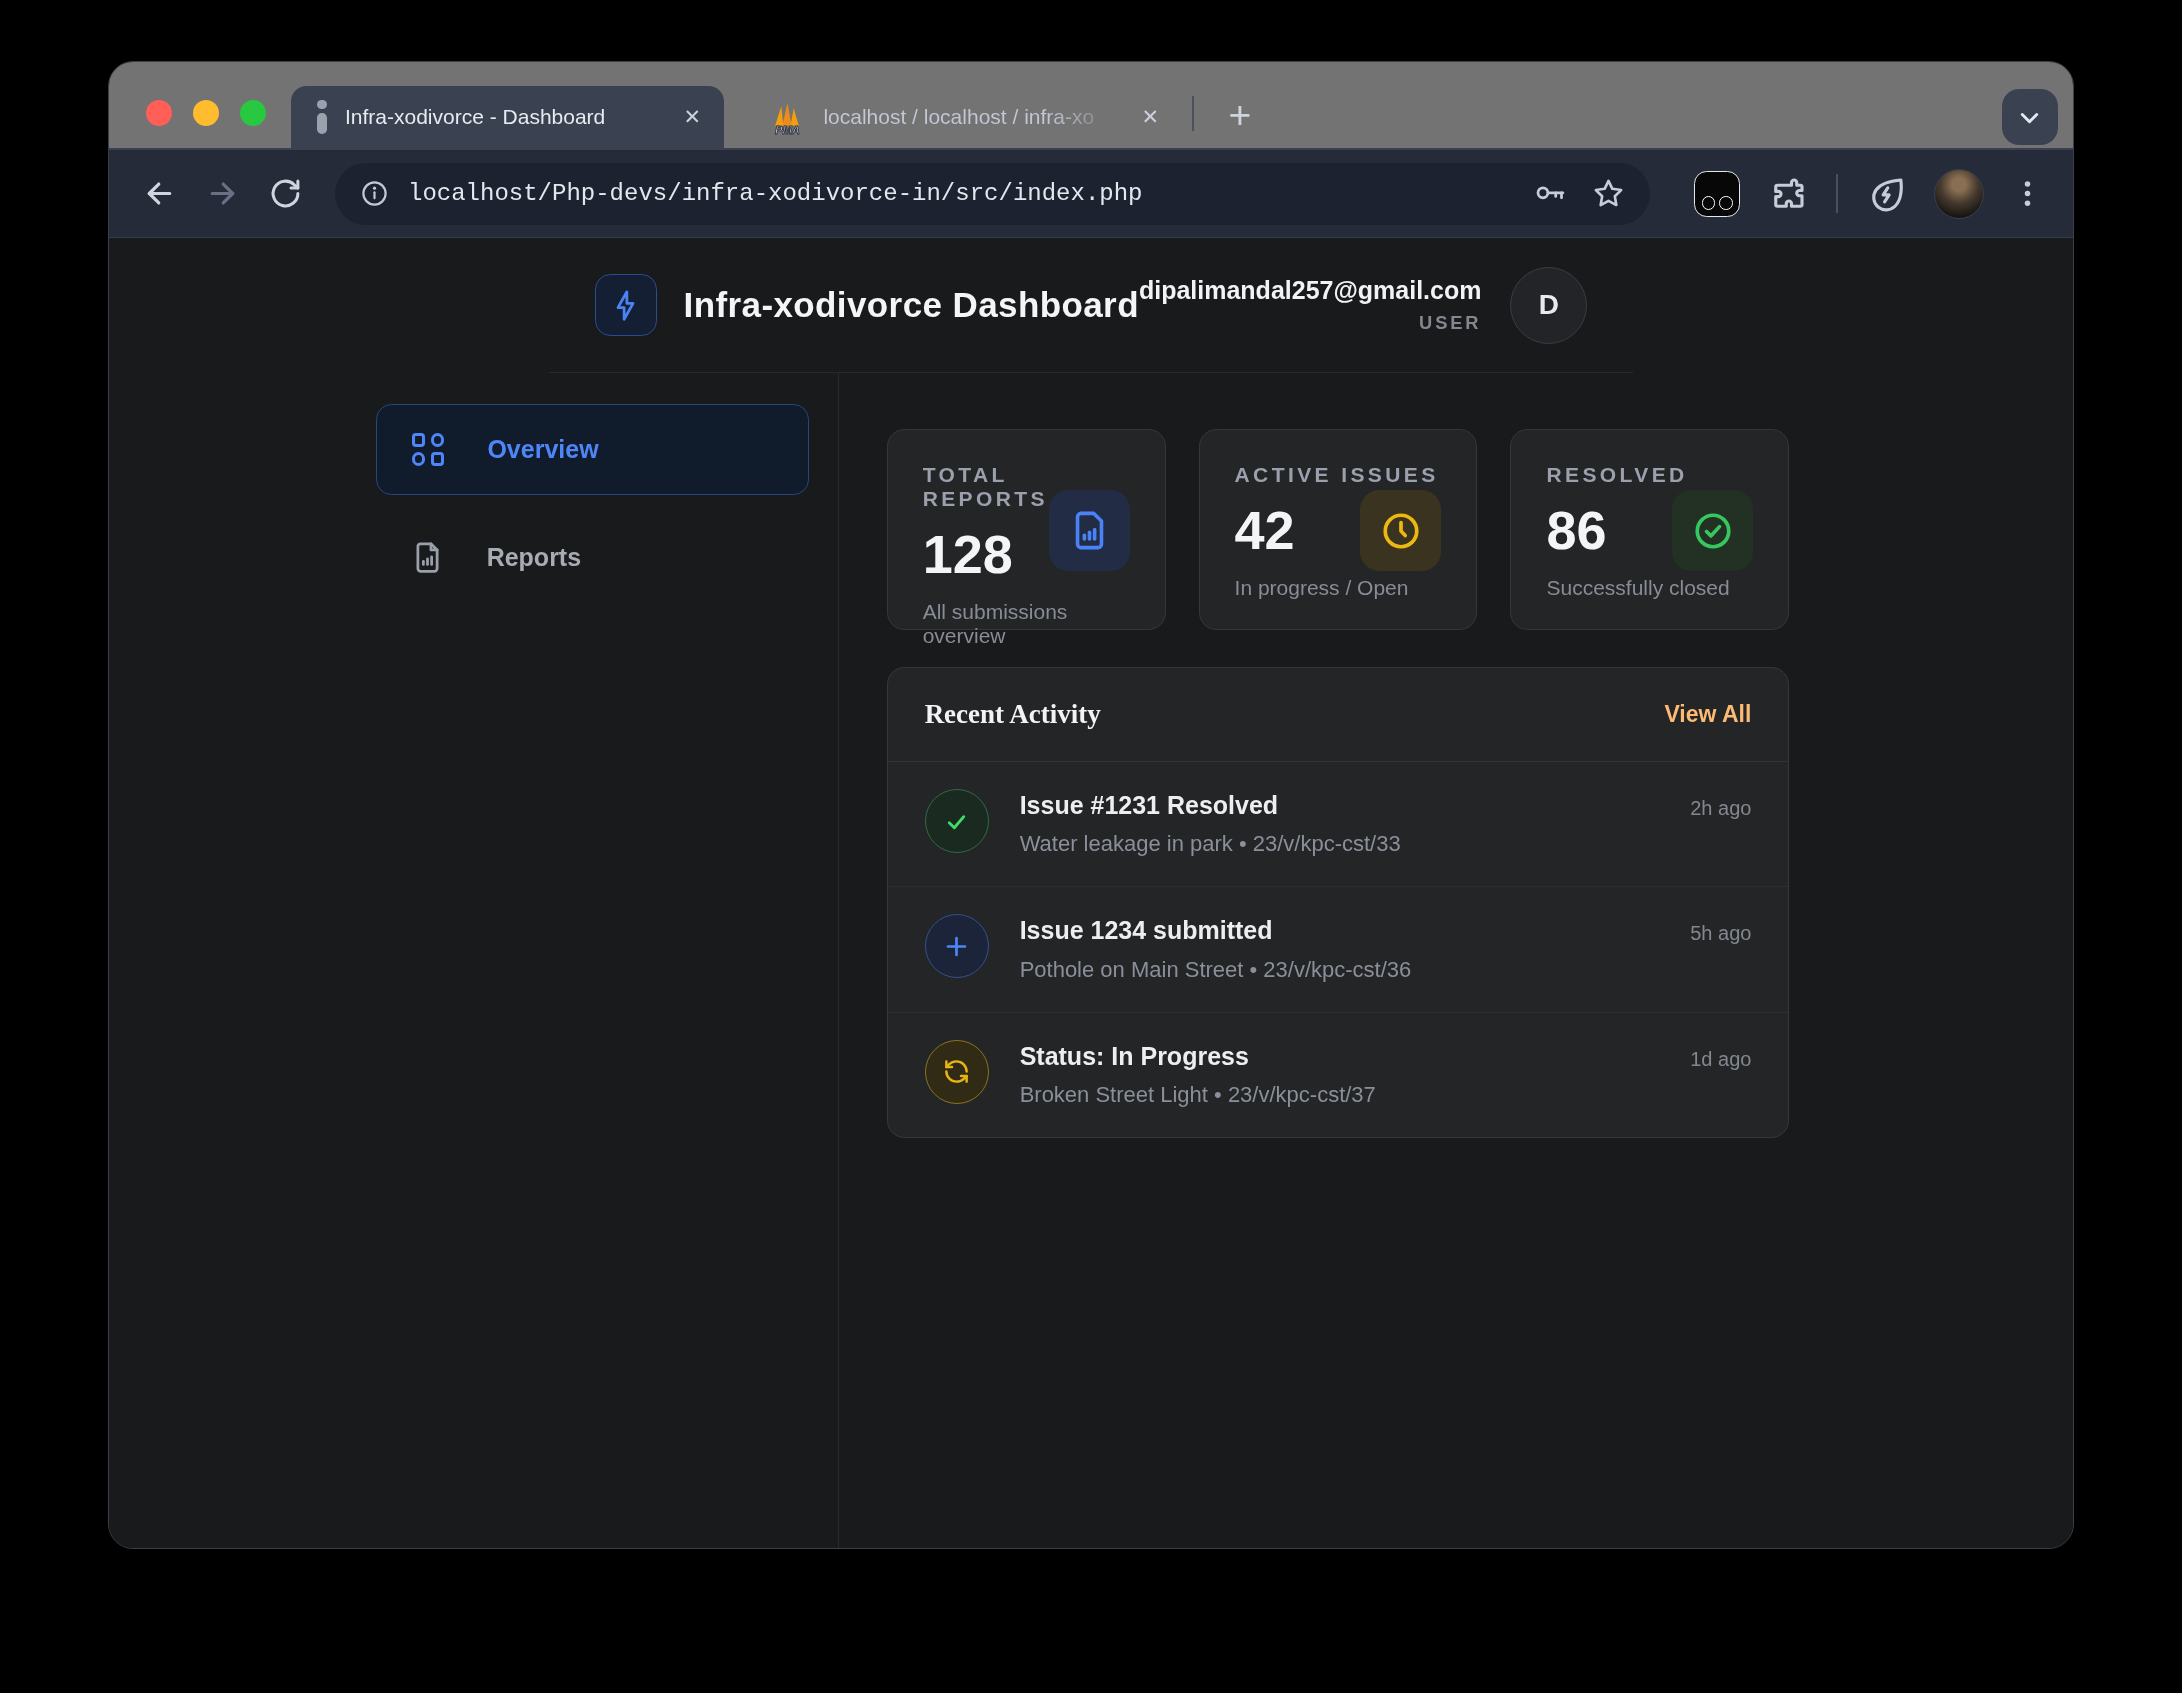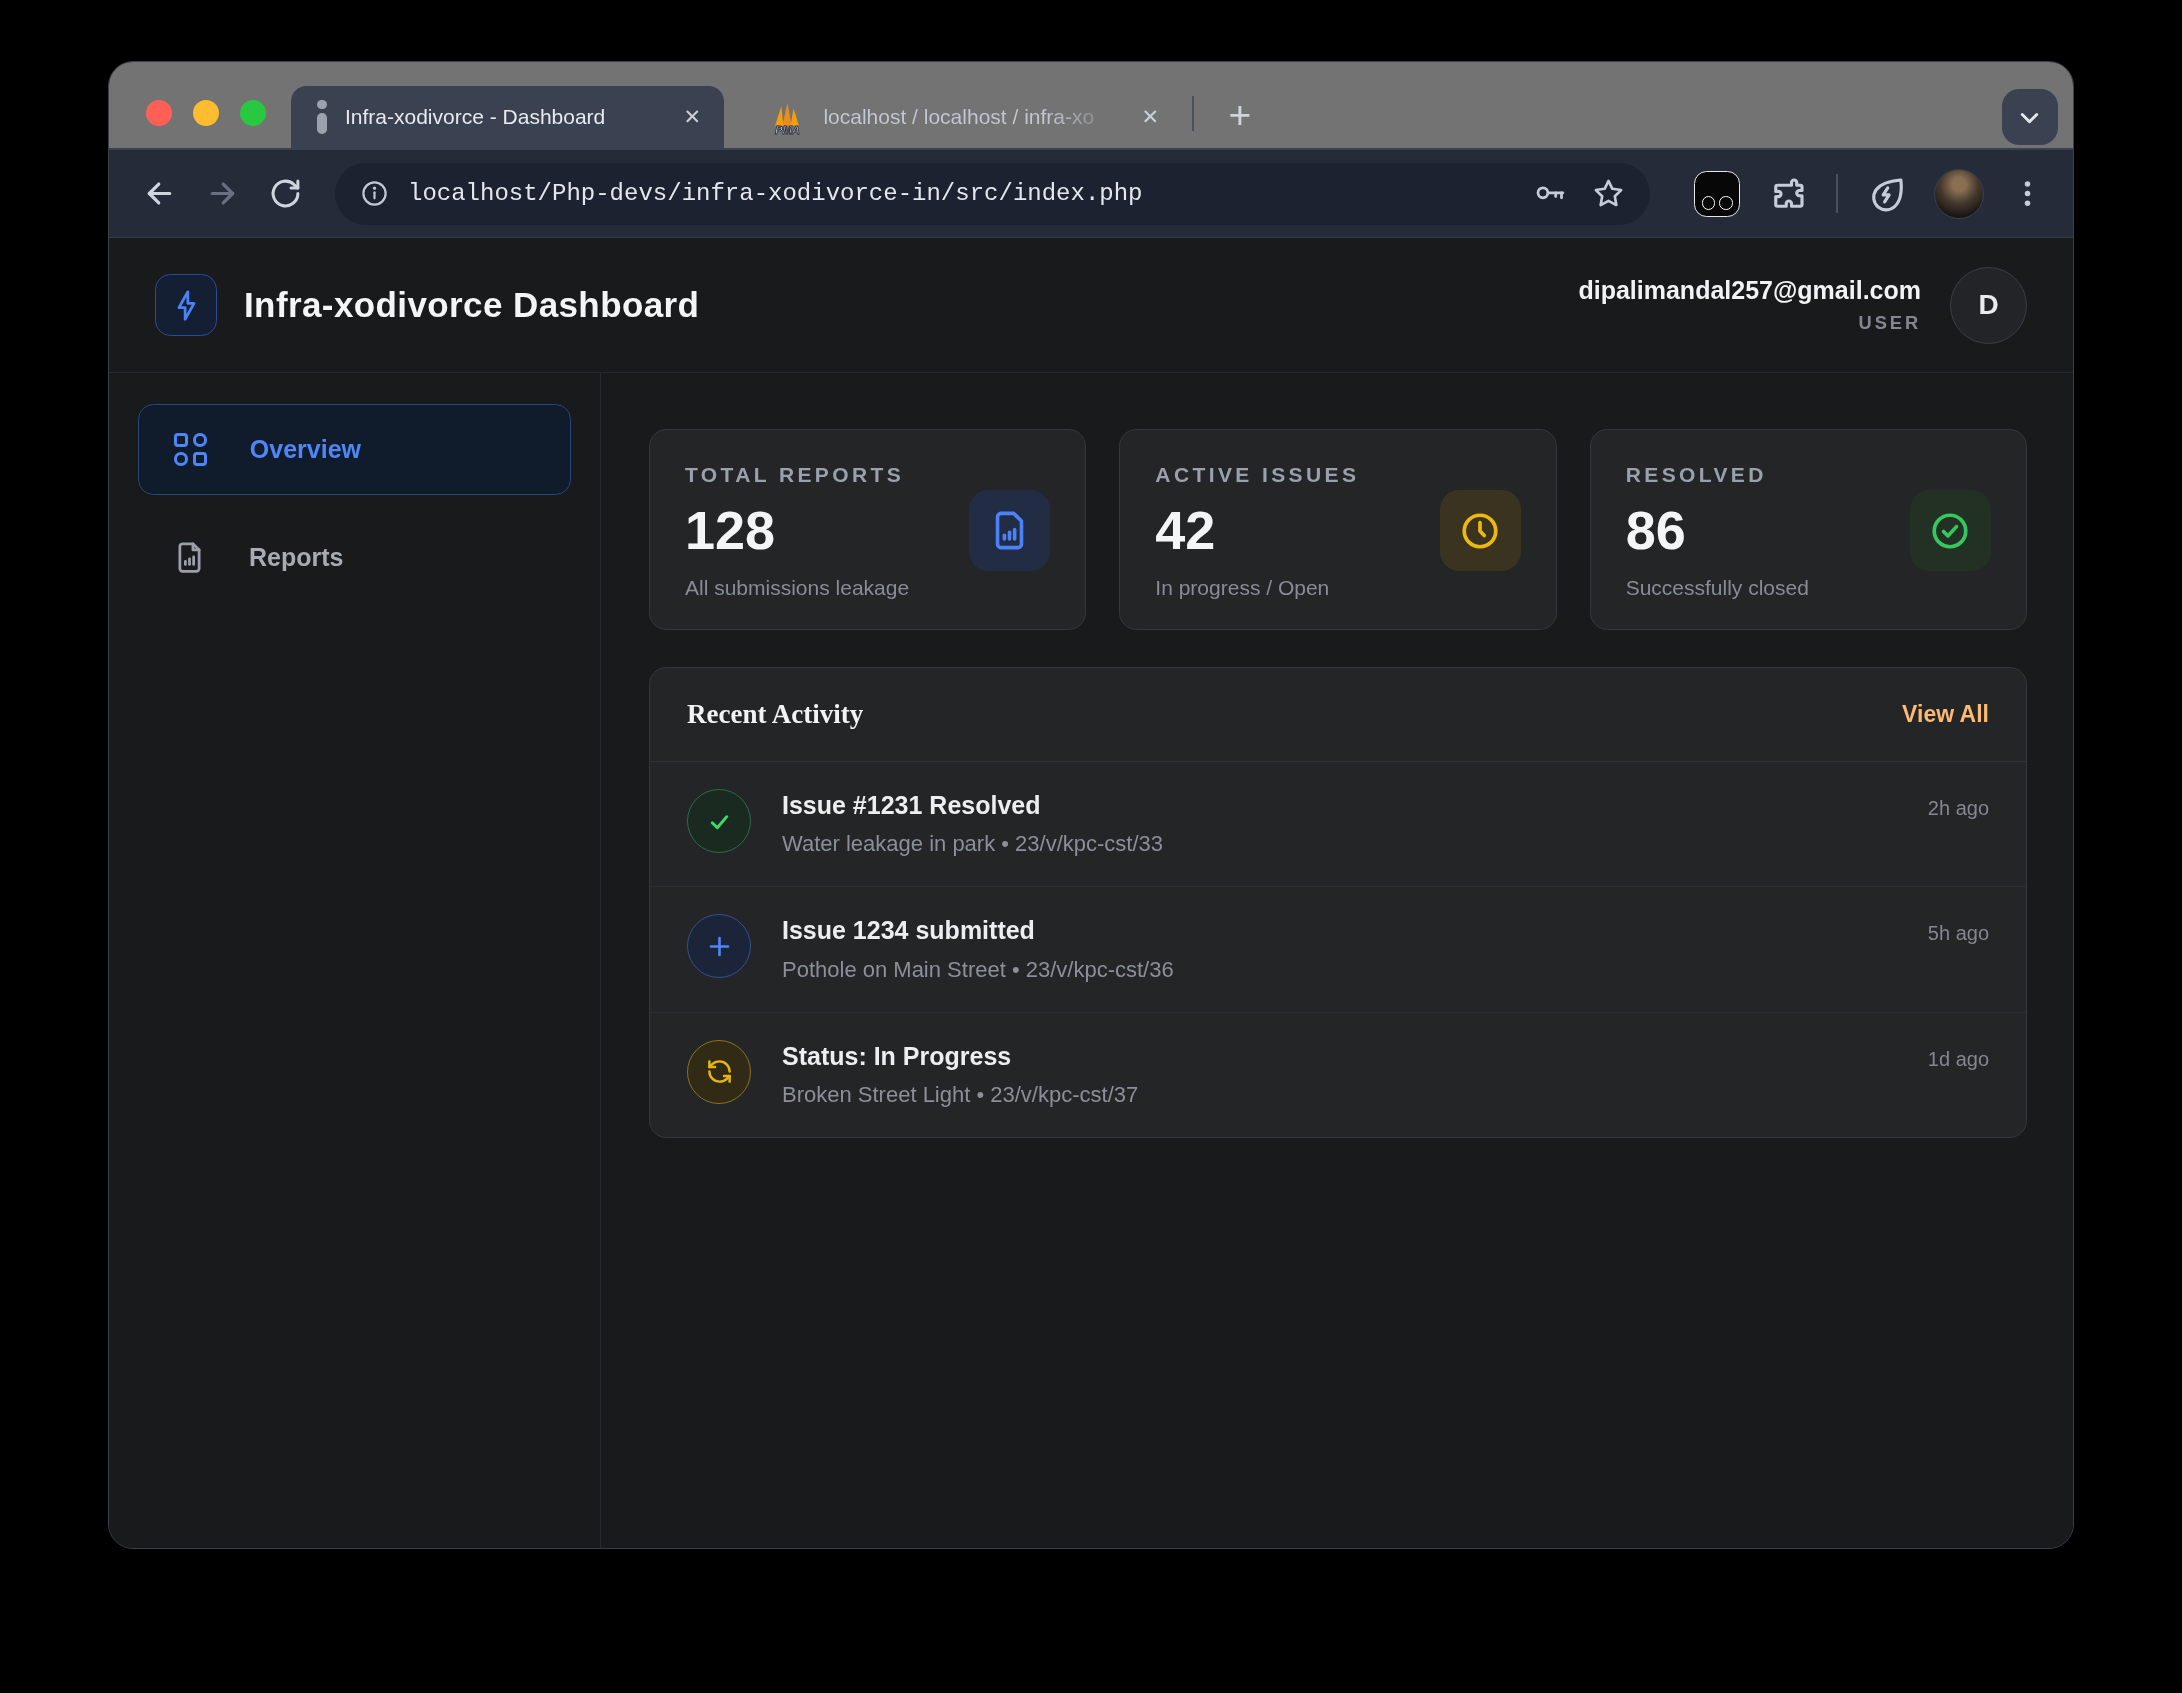--- a/index.html
+++ b/index.html
@@ -45,21 +45,21 @@
   .pillicon { margin-left:25px; color:#c7ccd8; display:flex; }
   .extbtn { margin-left:27px; display:flex; align-items:center; justify-content:center; color:#c7ccd8; }
   .squircle { width:46px; height:46px; background:#070707; border:1.9px solid #e6e8ee; border-radius:12.6px;
     display:flex; align-items:flex-end; justify-content:center; gap:3.9px; padding-bottom:5.8px; }
   .squircle i { width:13.5px; height:13.5px; border:1.9px solid #fff; border-radius:50%; display:block; }
   .tool-sep { width:1.9px; height:39px; background:#4a5060; margin-left:27px; }
   .avatar-photo { width:50px; height:50px; border-radius:50%; margin-left:27px;
     background:radial-gradient(circle at 50% 30%, #8a6f52 16%, #463a2e 45%, #191513 78%); border:1px solid #3a3f4c; }
 
   
-  .page { height:1312px; display:flex; flex-direction:column; background:#191a1c; }
+  .page { height:1312px; display:flex; flex-direction:column; background:#191a1c;align-items:center; }
   .page-header { height:135px; flex:0 0 135px; display:flex; align-items:center; padding:0 46px;
     border-bottom:1px solid #28292d; }
   .logo-box { width:62px; height:62px; border-radius:15.4px; background:#141f33; border:1.9px solid #2b4d8f;
     display:flex; align-items:center; justify-content:center; color:#4c82f7; }
   .page-title { font-size:35px; font-weight:700; color:#f4f5f7; margin-left:27px; letter-spacing:0.4px; }
   .user-block { margin-left:auto; text-align:right; }
   .user-email { font-size:25px; font-weight:700; color:#f2f3f5; }
   .user-role { font-size:18.3px; font-weight:700; color:#83878f; letter-spacing:2.9px; margin-top:7.7px; }
   .user-avatar { width:77px; height:77px; border-radius:50%; border:1.9px solid #3b3d42; background:#232427;
     display:flex; align-items:center; justify-content:center; font-size:28px; font-weight:700; color:#e9eaec; margin-left:29px; }
@@ -253,21 +253,21 @@
           <span class="nav-label">Reports</span>
         </div>
       </aside>
 
       <main class="content">
 
         <div class="cards">
           <div class="card">
             <div class="card-label">TOTAL REPORTS</div>
             <div class="card-value">128</div>
-            <div class="card-sub">All submissions leakage</div>
+            <div class="card-sub">All submissions overview</div>
             <div class="card-iconbox ib-blue">
               <svg width="41" height="41" viewBox="0 0 24 24" fill="none" stroke="currentColor" stroke-width="2.1" stroke-linecap="round" stroke-linejoin="round">
                   <path d="M14.5 2H7a2 2 0 0 0-2 2v16a2 2 0 0 0 2 2h10a2 2 0 0 0 2-2V6.5Z"></path>
                   <path d="M9 17v-2.2"></path>
                   <path d="M12 17v-4"></path>
                   <path d="M15 17v-5.5"></path>
                 </svg>
             </div>
           </div>
           <div class="card">

